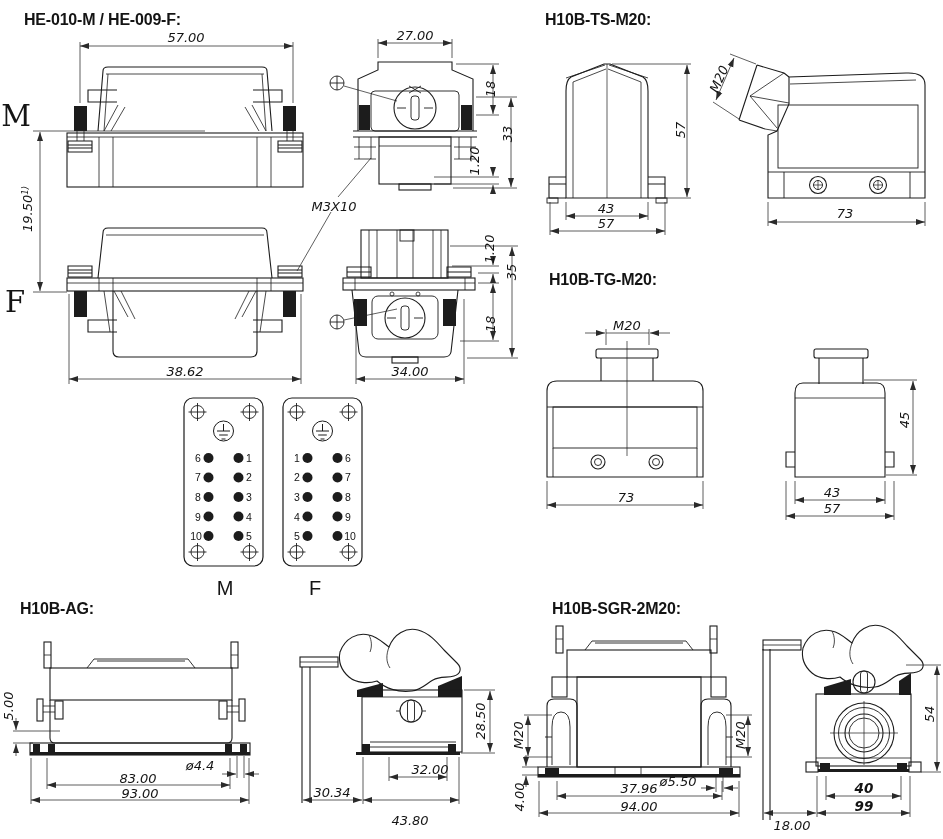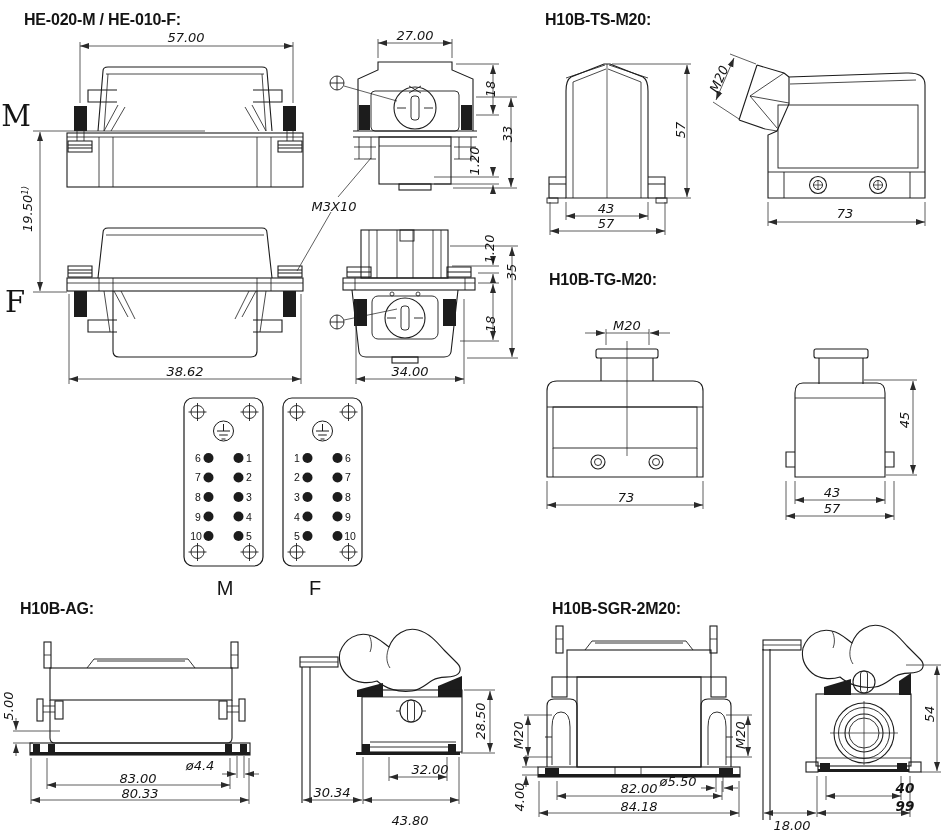--- a/index.html
+++ b/index.html
@@ -3,21 +3,21 @@
 <meta charset="utf-8">
 <style>
   html,body{margin:0;padding:0;background:#ffffff;}
   #stage{position:relative;width:943px;height:839px;background:#ffffff;overflow:hidden;
          font-family:"Liberation Sans",sans-serif;}
   svg.art{position:absolute;left:0;top:0;}
   .lbl{position:absolute;color:#141414;white-space:nowrap;line-height:1;}
   .t{font:bold 16px "Liberation Sans",sans-serif;letter-spacing:-0.2px;}
   .dim{font:italic 13px "DejaVu Sans",sans-serif;transform:translate(-50%,-50%);}
   .rot{transform:translate(-50%,-50%) rotate(-90deg);}
-  .bold{font-weight:bold;font-size:13.5px;margin-left:41px;}
+  .bold{font-weight:bold;font-size:13.5px;}
   .serif{font:29px "DejaVu Serif",serif;transform:translate(-50%,-50%);}
   .cap{font:20px "Liberation Sans",sans-serif;transform:translate(-50%,-50%);}
   .pin{font:10.5px "Liberation Sans",sans-serif;transform:translate(-50%,-50%);}
   .sup{font-size:8.5px;vertical-align:4px;}
 </style>
 </head>
 <body>
 
 <div id="stage">
 
@@ -400,21 +400,21 @@
       <line x1="937" y1="666" x2="937" y2="771" marker-start="url(#aE)" marker-end="url(#aE)"></line>
       <path d="M826,776 V800 M901,776 V800"></path>
       <line x1="826" y1="796" x2="901" y2="796" marker-start="url(#aE)" marker-end="url(#aE)"></line>
       <path d="M817,776 V817 M910,776 V817"></path>
       <line x1="817" y1="813" x2="910" y2="813" marker-start="url(#aE)" marker-end="url(#aE)"></line>
       <line x1="764" y1="813" x2="816" y2="813" marker-start="url(#aE)" marker-end="url(#aE)"></line>
     </g>
   </g>
 </svg>
 
-<div class="lbl t" style="left:24px;top:11px">HE-020-M / HE-010-F:</div>
+<div class="lbl t" style="left:24px;top:11px">HE-010-M / HE-009-F:</div>
 <div class="lbl t" style="left:545px;top:11px">H10B-TS-M20:</div>
 <div class="lbl t" style="left:549px;top:271px">H10B-TG-M20:</div>
 <div class="lbl t" style="left:20px;top:600px">H10B-AG:</div>
 <div class="lbl t" style="left:552px;top:600px">H10B-SGR-2M20:</div>
 
 <div class="lbl serif" style="left:16px;top:116px">M</div>
 <div class="lbl serif" style="left:15px;top:302px">F</div>
 
 <div class="lbl dim" style="left:186px;top:37px">57.00</div>
 <div class="lbl dim" style="left:415px;top:35px">27.00</div>
@@ -461,30 +461,30 @@
 
 <div class="lbl dim" style="left:627px;top:325px">M20</div>
 <div class="lbl dim" style="left:626px;top:497px">73</div>
 <div class="lbl dim rot" style="left:904px;top:420px">45</div>
 <div class="lbl dim" style="left:832px;top:492px">43</div>
 <div class="lbl dim" style="left:832px;top:508px">57</div>
 
 <div class="lbl dim rot" style="left:8px;top:706px">5.00</div>
 <div class="lbl dim" style="left:200px;top:765px">ø4.4</div>
 <div class="lbl dim" style="left:138px;top:778px">83.00</div>
-<div class="lbl dim" style="left:140px;top:793px">80.33</div>
+<div class="lbl dim" style="left:140px;top:793px">93.00</div>
 <div class="lbl dim rot" style="left:480px;top:721px">28.50</div>
 <div class="lbl dim" style="left:430px;top:769px">32.00</div>
 <div class="lbl dim" style="left:410px;top:820px">43.80</div>
 <div class="lbl dim" style="left:332px;top:792px">30.34</div>
 
 <div class="lbl dim rot" style="left:518px;top:735px">M20</div>
 <div class="lbl dim rot" style="left:740px;top:735px">M20</div>
 <div class="lbl dim rot" style="left:519px;top:797px">4.00</div>
 <div class="lbl dim" style="left:678px;top:781px">ø5.50</div>
-<div class="lbl dim" style="left:639px;top:788px">82.00</div>
-<div class="lbl dim" style="left:639px;top:806px">84.18</div>
+<div class="lbl dim" style="left:639px;top:788px">37.96</div>
+<div class="lbl dim" style="left:639px;top:806px">94.00</div>
 <div class="lbl dim rot" style="left:929px;top:714px">54</div>
 <div class="lbl dim bold" style="left:864px;top:788px">40</div>
 <div class="lbl dim bold" style="left:864px;top:806px">99</div>
 <div class="lbl dim" style="left:792px;top:825px">18.00</div>
 
 </div>
 
 </body></html>

